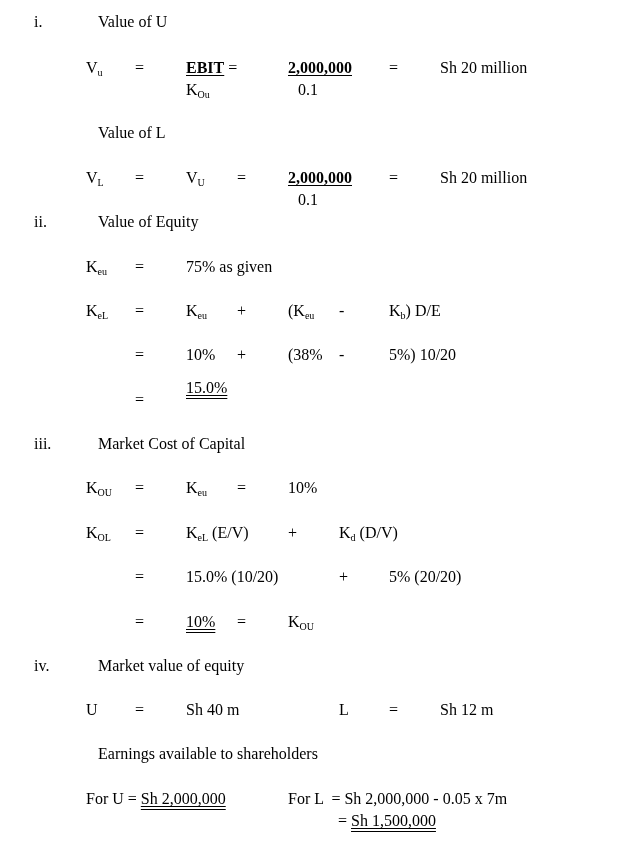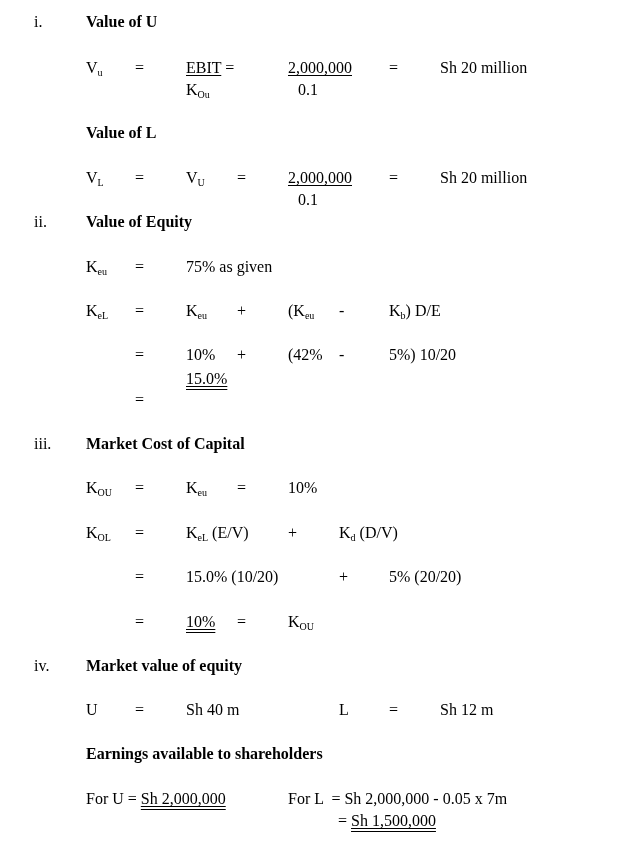--- a/index.html
+++ b/index.html
@@ -2,22 +2,22 @@
 <html><head>
 <meta charset="utf-8">
 <style>
   html, body { margin: 0; padding: 0; background: #ffffff; }
   body {
     width: 643px; height: 846px; position: relative; overflow: hidden;
     font-family: "Liberation Serif", "DejaVu Serif", serif;
     color: #000; font-size: 16px;
   }
   .t { position: absolute; white-space: nowrap; line-height: 1; }
-  .b { font-weight: bold; }
-  .u { text-decoration: underline; text-underline-offset: 2px; }
+  .b { font-weight: normal; margin-left: 12px; }
+  .u { text-decoration: underline; text-underline-offset: 2px; font-weight: bold; }
   .du { text-decoration: underline double; text-underline-offset: 2px; }
   sub { font-size: 10px; vertical-align: -3px; line-height: 0; }
 </style>
 </head>
 <body>
 
 <span class="t" style="left:34px;top:14px">i.</span>
 <span class="t b" style="left:86px;top:14px">Value of U</span>
 
 <span class="t" style="left:86px;top:60px"><span>V</span><sub>u</sub></span>
@@ -51,26 +51,26 @@
 <span class="t" style="left:135px;top:303px">=</span>
 <span class="t" style="left:186px;top:303px"><span>K</span><sub>eu</sub></span>
 <span class="t" style="left:237px;top:303px">+</span>
 <span class="t" style="left:288px;top:303px"><span>(K</span><sub>eu</sub></span>
 <span class="t" style="left:339px;top:303px">-</span>
 <span class="t" style="left:389px;top:303px"><span>K</span><sub>b</sub><span>) D/E</span></span>
 
 <span class="t" style="left:135px;top:347px">=</span>
 <span class="t" style="left:186px;top:347px">10%</span>
 <span class="t" style="left:237px;top:347px">+</span>
-<span class="t" style="left:288px;top:347px">(42%</span>
+<span class="t" style="left:288px;top:347px">(38%</span>
 <span class="t" style="left:339px;top:347px">-</span>
 <span class="t" style="left:389px;top:347px">5%) 10/20</span>
 
 <span class="t" style="left:135px;top:392px">=</span>
-<span class="t du" style="left:186px;top:371px">15.0%</span>
+<span class="t du" style="left:186px;top:380px">15.0%</span>
 
 <span class="t" style="left:34px;top:436px">iii.</span>
 <span class="t b" style="left:86px;top:436px">Market Cost of Capital</span>
 
 <span class="t" style="left:86px;top:480px"><span>K</span><sub>OU</sub></span>
 <span class="t" style="left:135px;top:480px">=</span>
 <span class="t" style="left:186px;top:480px"><span>K</span><sub>eu</sub></span>
 <span class="t" style="left:237px;top:480px">=</span>
 <span class="t" style="left:288px;top:480px">10%</span>
 

